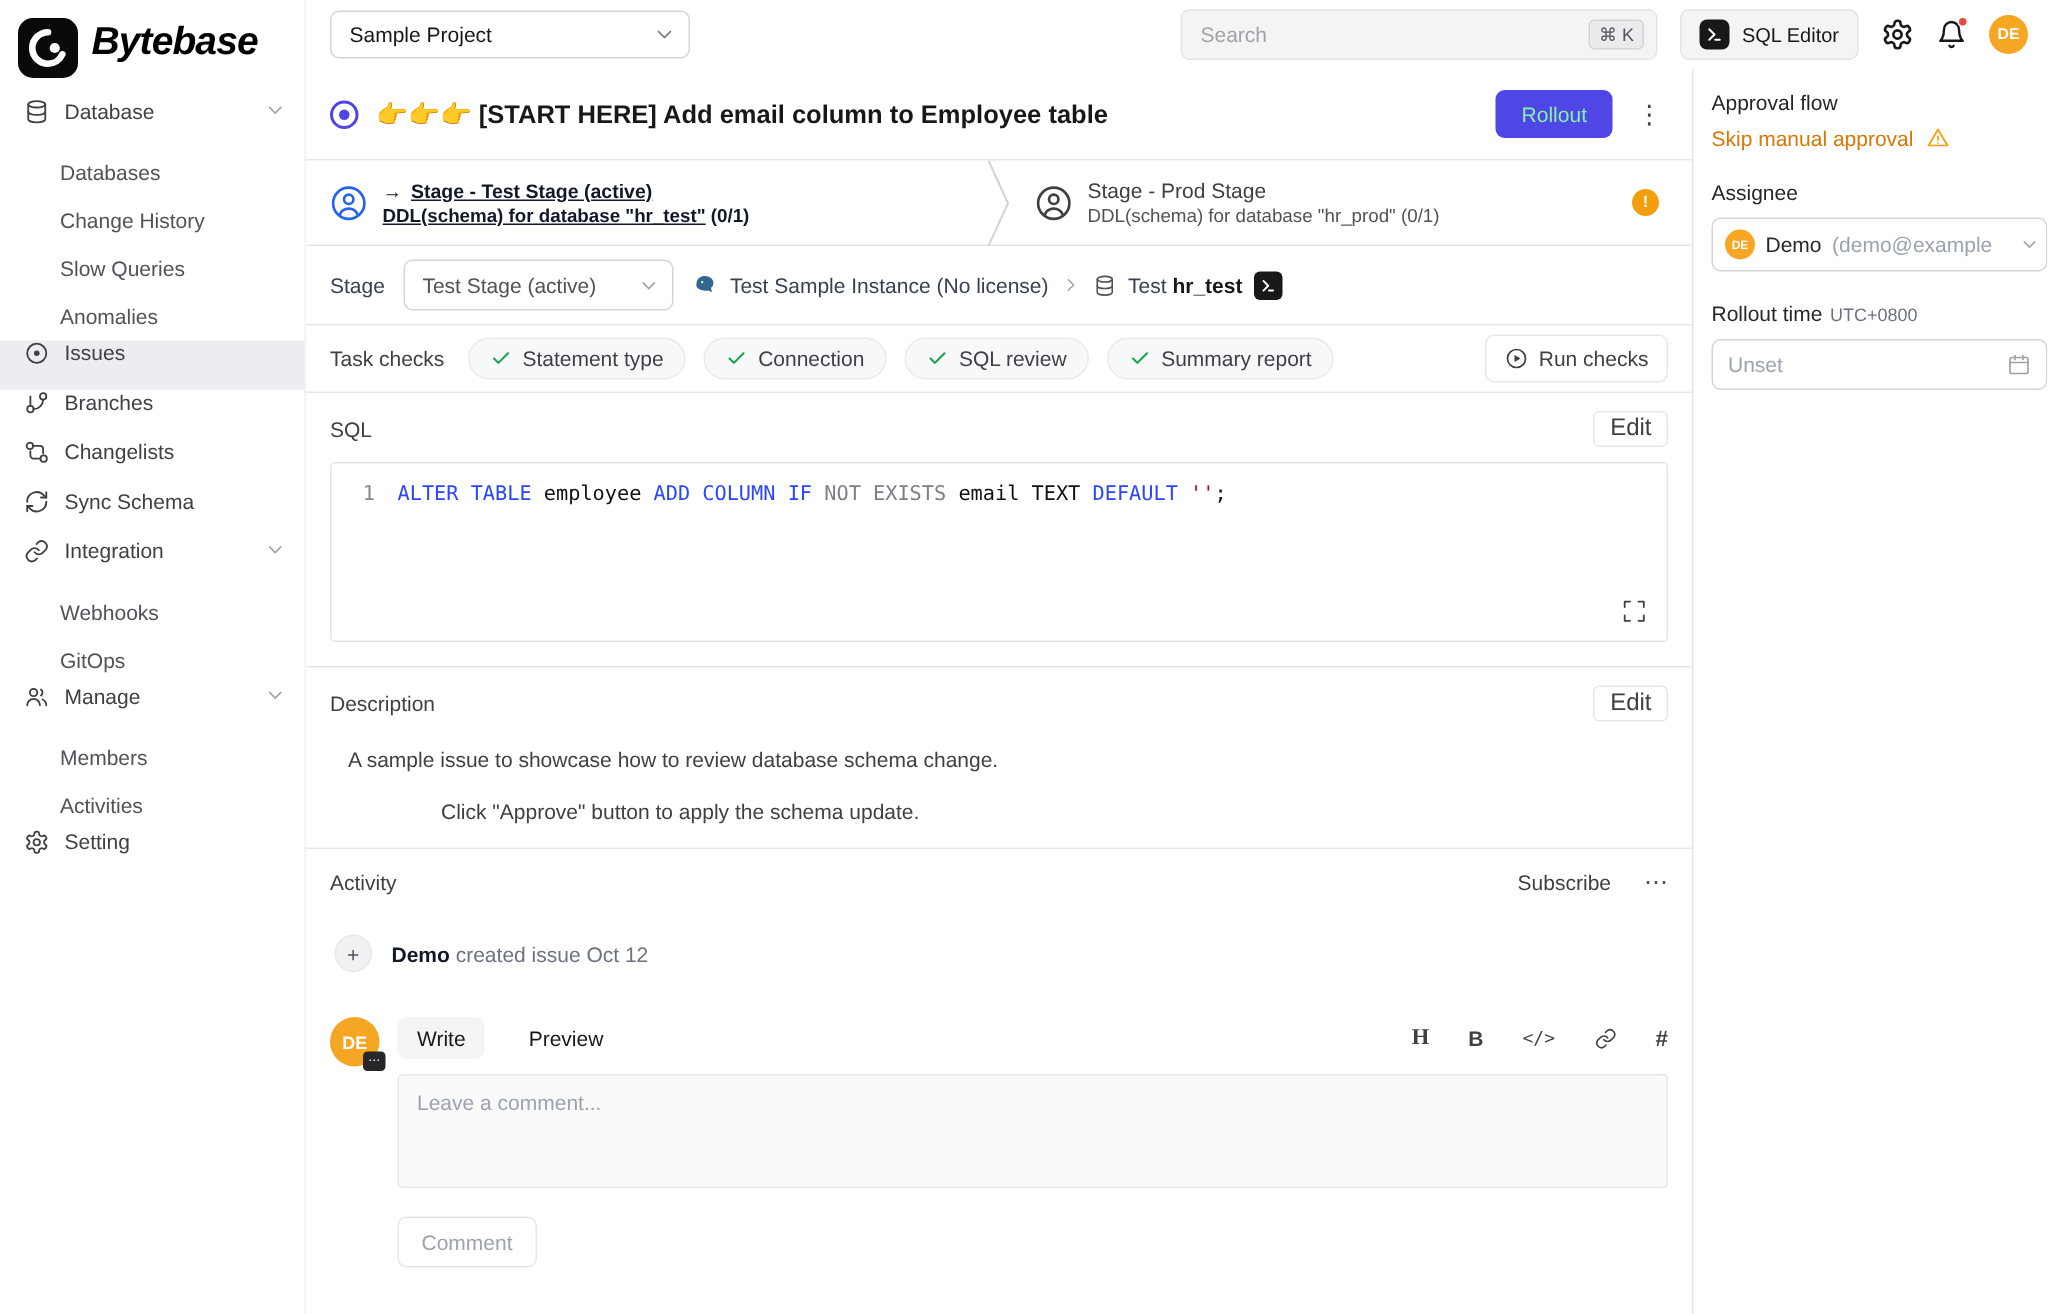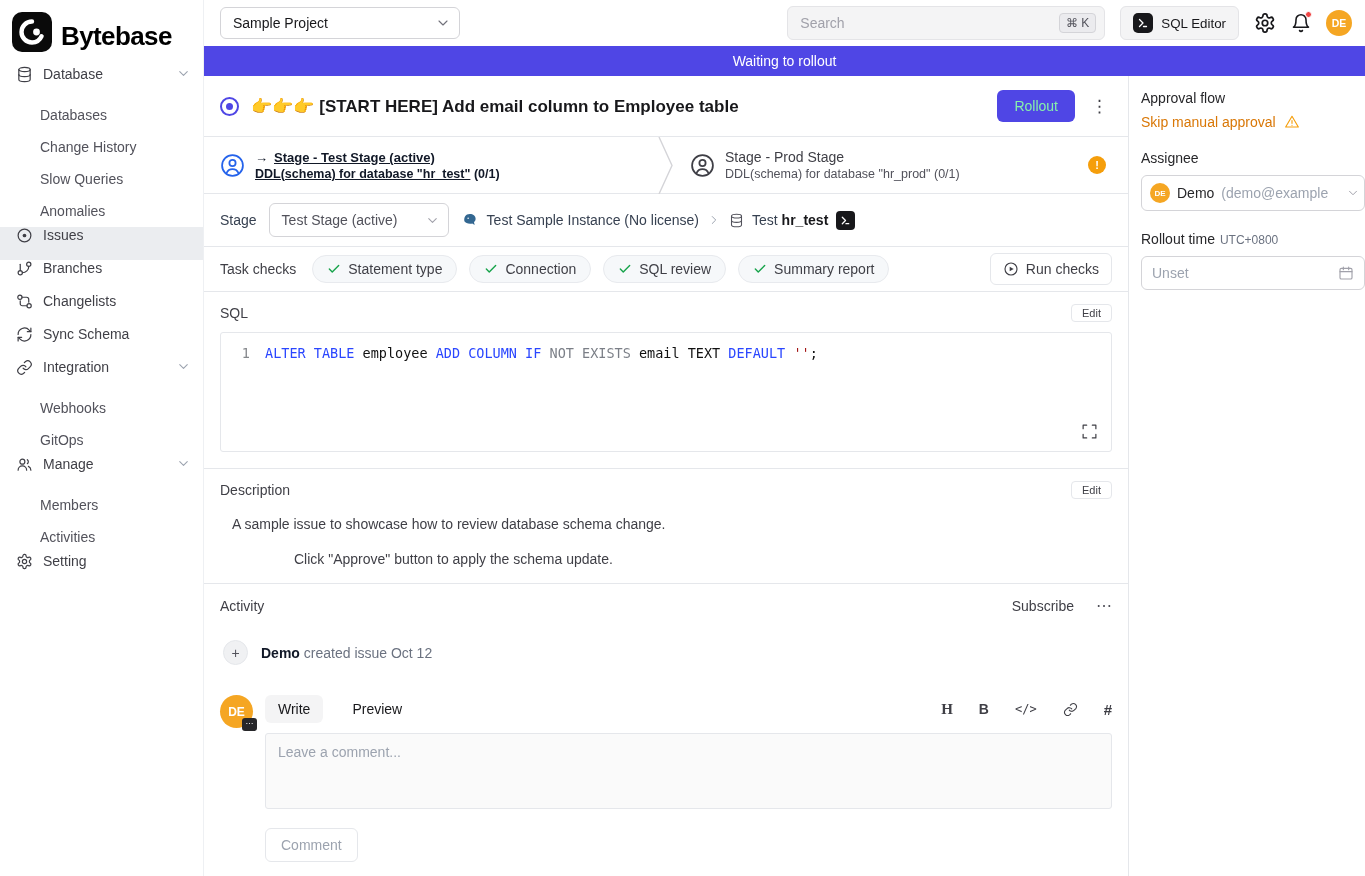--- a/index.html
+++ b/index.html
@@ -9,21 +9,21 @@
     --avatar-bg:#f5a623; --postgres-blue:#336791; --banner-bg:#4f46e5;
   }
   *{margin:0;padding:0;box-sizing:border-box;}
   body{width:1365px;height:876px;overflow:hidden;background:#fff;color:var(--text);
        font-family:"Liberation Sans",sans-serif;font-size:14px;}
   .ic{stroke:currentColor;fill:none;stroke-width:1.7;stroke-linecap:round;stroke-linejoin:round;flex:none;}
   .app{display:flex;width:1365px;height:876px;}
 
   
   .sidebar{width:204px;flex:none;border-right:1px solid #eef0f3;padding-top:8px;background:#fff;}
-  .logo-row{display:flex;align-items:flex-end;gap:9px;padding:4px 12px 14px 12px;}
+  .logo-row{display:flex;align-items:flex-start;gap:9px;padding:4px 12px 14px 12px;font-style:italic;}
   .logo-text{font-size:26px;font-weight:800;color:#000;letter-spacing:-0.6px;}
   .nav-item{height:33px;display:flex;gap:10px;padding:0 12px 0 16px;
             font-weight:500;color:#3f3f46;cursor:pointer;}
   .nav-item .chev{margin-left:auto;color:#9ca3af;}
   .nav-item.active{background:#ebedf0;}
   .nav-sub{height:32px;display:flex;align-items:center;padding:0 12px 0 40px;
            color:#52525b;cursor:pointer;}
 
   
   .main{flex:1;display:flex;flex-direction:column;min-width:0;}
@@ -98,21 +98,21 @@
         border:1px solid #e8eaee;color:#3f3f46;cursor:pointer;white-space:nowrap;}
   .check-ic{color:var(--success);}
   .run-checks{margin-left:auto;display:flex;align-items:center;gap:7px;border:1px solid var(--border);
               background:#fff;border-radius:6px;padding:7px 12px;font:inherit;color:#3f3f46;cursor:pointer;}
 
   
   .section{padding:12px 16px 16px;border-bottom:1px solid var(--border);}
   .sec-head{display:flex;align-items:center;}
   .sec-title{font-weight:500;color:#3f3f46;}
   .edit-btn{margin-left:auto;border:1px solid var(--border);background:#fff;border-radius:4px;
-            padding:2px 10px;font-size:11px;color:#3f3f46;cursor:pointer;}
+            padding:2px 10px;font-size:16px;color:#3f3f46;cursor:pointer;}
   .editor{margin-top:10px;border:1px solid var(--border);border-radius:3px;height:120px;position:relative;
           display:flex;padding-top:12px;font-family:"DejaVu Sans Mono",monospace;font-size:13.5px;}
   .gutter{width:44px;text-align:right;padding-right:15px;color:#85888c;flex:none;}
   .code-line{white-space:pre;color:#111;}
   .tok.kw{color:var(--sql-keyword);}
   .tok.muted{color:var(--sql-muted);}
   .tok.str{color:var(--sql-string);}
   .expand-ic{position:absolute;right:13px;bottom:11px;color:#3f3f46;cursor:pointer;display:flex;}
 
   
@@ -317,23 +317,20 @@
       <button class="iconbtn">
         <svg class="ic" width="20" height="20" viewBox="0 0 24 24" style="stroke-width:1.9">
             <path d="M6 8a6 6 0 0 1 12 0c0 7 3 9 3 9H3s3-2 3-9"></path>
             <path d="M10.3 21a1.94 1.94 0 0 0 3.4 0"></path>
           </svg>
         <span class="red-dot"></span>
       </button>
       <div class="avatar">DE</div>
     </header>
 
-    <div class="banner">
-      <span>Waiting to rollout</span>
-    </div>
 
     <div class="content-row">
 
       <div class="content">
 
         <div class="issue-header">
           <span class="issue-status"></span>
           <h1 class="issue-title">👉👉👉 [START HERE] Add email column to Employee table</h1>
           <button class="rollout-btn">Rollout</button>
           <button class="dots-v">⋮</button>

